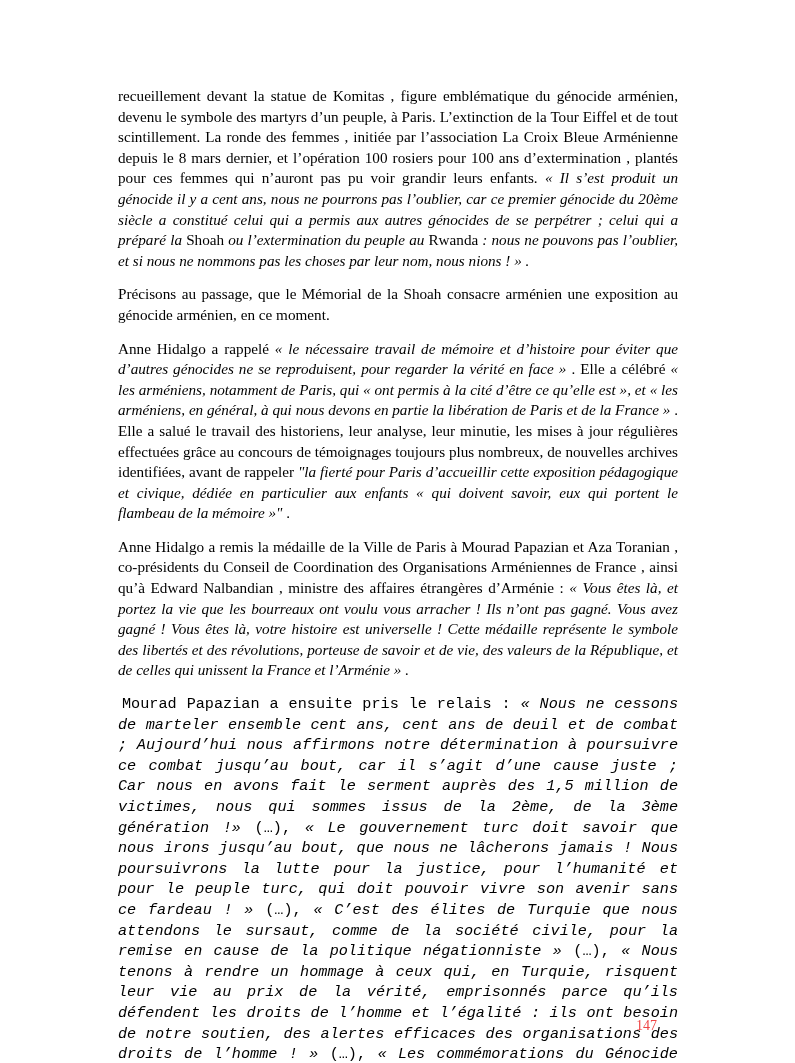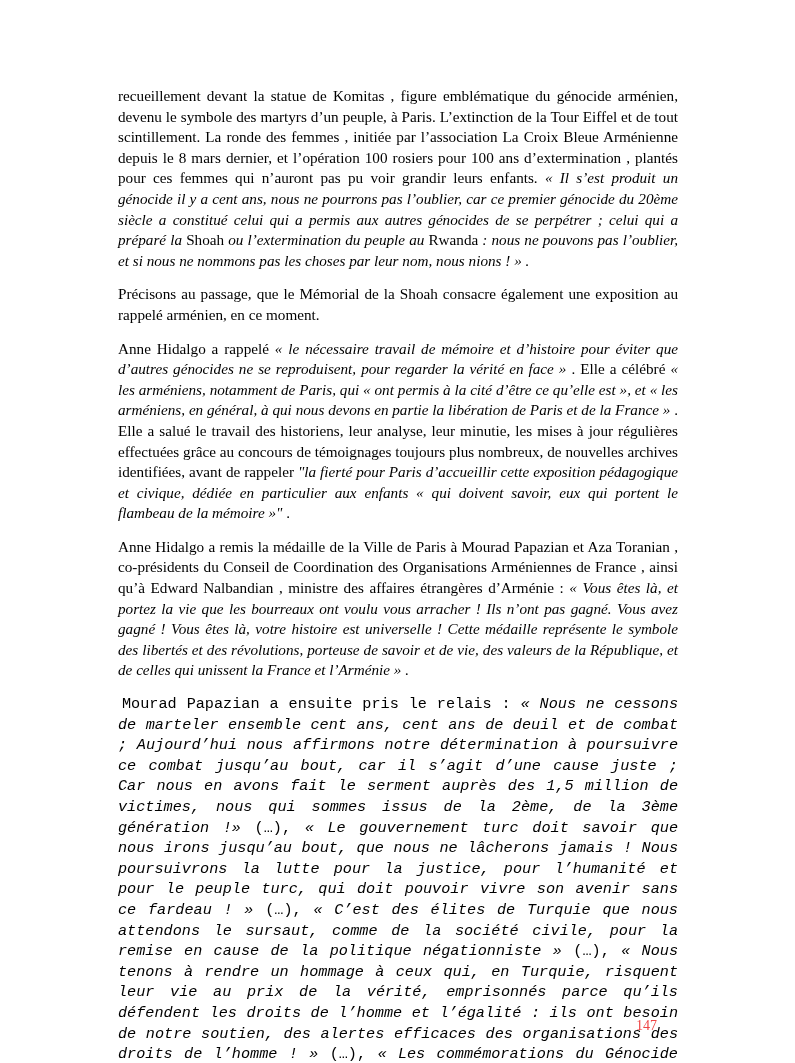--- a/index.html
+++ b/index.html
@@ -49,21 +49,21 @@
 </head>
 <body>
 
 <div class="page">
 
   <p class="para">
     <span>recueillement devant la statue de Komitas , figure emblématique du génocide arménien, devenu le symbole des martyrs d’un peuple, à Paris. L’extinction de la Tour Eiffel et de tout scintillement. La ronde des femmes , initiée par l’association La Croix Bleue Arménienne depuis le 8 mars dernier, et l’opération 100 rosiers pour 100 ans d’extermination , plantés pour ces femmes qui n’auront pas pu voir grandir leurs enfants. </span><span class="it">« Il s’est produit un génocide il y a cent ans, nous ne pourrons pas l’oublier, car ce premier génocide du 20ème siècle a constitué celui qui a permis aux autres génocides de se perpétrer ; celui qui a préparé la </span><span>Shoah</span><span class="it"> ou l’extermination du peuple au </span><span>Rwanda</span><span class="it"> : nous ne pouvons pas l’oublier, et si nous ne nommons pas les choses par leur nom, nous nions ! » .</span>
   </p>
 
   <p class="para">
-    <span>Précisons au passage, que le Mémorial de la Shoah consacre également une exposition au rappelé arménien, en ce moment.</span>
+    <span>Précisons au passage, que le Mémorial de la Shoah consacre arménien une exposition au génocide arménien, en ce moment.</span>
   </p>
 
   <p class="para">
     <span>Anne Hidalgo a rappelé </span><span class="it">« le nécessaire travail de mémoire et d’histoire pour éviter que d’autres génocides ne se reproduisent, pour regarder la vérité en face » </span><span>. Elle a célébré </span><span class="it">« les arméniens, notamment de Paris, qui « ont permis à la cité d’être ce qu’elle est », et « les arméniens, en général, à qui nous devons en partie la libération de Paris et de la France » </span><span>. Elle a salué le travail des historiens, leur analyse, leur minutie, les mises à jour régulières effectuées grâce au concours de témoignages toujours plus nombreux, de nouvelles archives identifiées, avant de rappeler </span><span class="it">"la fierté pour Paris d’accueillir cette exposition pédagogique et civique, dédiée en particulier aux enfants « qui doivent savoir, eux qui portent le flambeau de la mémoire »"</span><span> .</span>
   </p>
 
   <p class="para">
     <span>Anne Hidalgo a remis la médaille de la Ville de Paris à Mourad Papazian et Aza Toranian , co-présidents du Conseil de Coordination des Organisations Arméniennes de France , ainsi qu’à Edward Nalbandian , ministre des affaires étrangères d’Arménie : </span><span class="it">« Vous êtes là, et portez la vie que les bourreaux ont voulu vous arracher ! Ils n’ont pas gagné. Vous avez gagné ! Vous êtes là, votre histoire est universelle ! Cette médaille représente le symbole des libertés et des révolutions, porteuse de savoir et de vie, des valeurs de la République, et de celles qui unissent la France et l’Arménie » .</span>
   </p>
 

